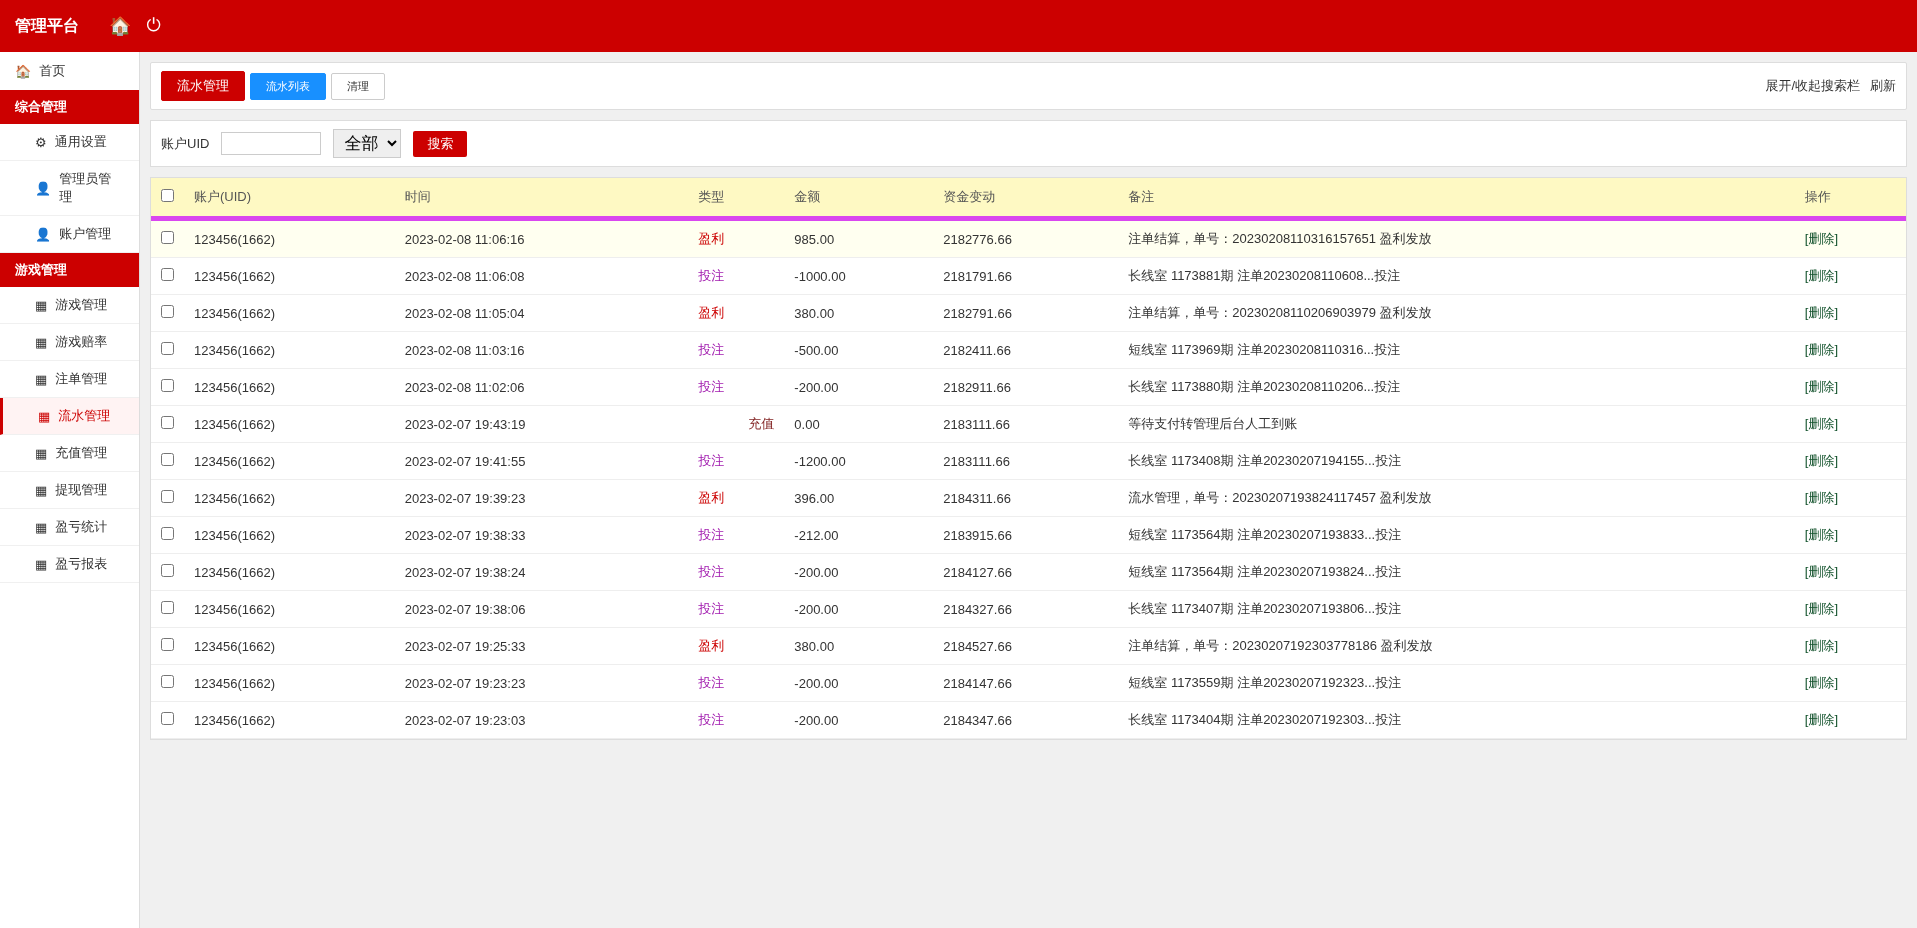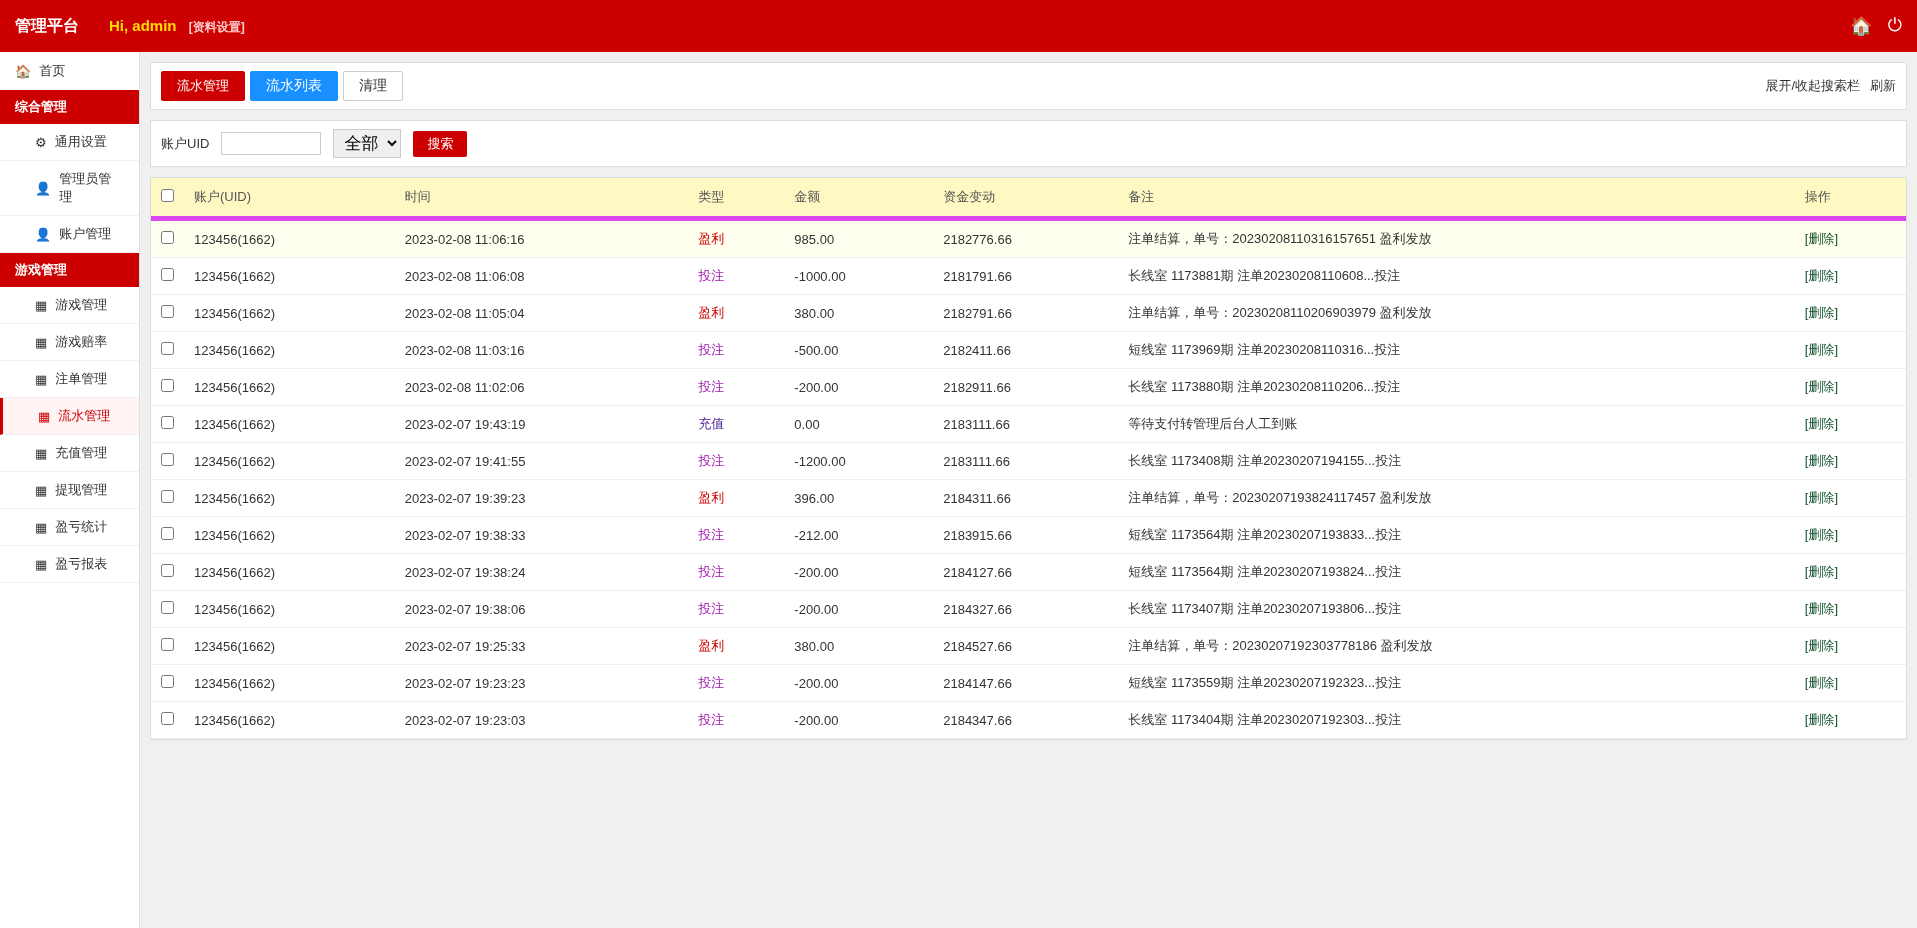--- a/index.html
+++ b/index.html
@@ -81,21 +81,21 @@
       font-size: 13px;
       cursor: pointer;
       margin-right: 5px;
       border-radius: 2px;
     }
     .tab-outer.active-outer { background: #cc0000; color: white; border-color: #cc0000; }
     .tab-inner {
       background: #fff;
       border: 1px solid #ccc;
       padding: 5px 15px;
-      font-size: 14px;
+      font-size: 11px;
       cursor: pointer;
       margin-right: 5px;
       border-radius: 2px;
     }
     .tab-inner.active-inner { background: #1890ff; color: white; border-color: #1890ff; }
     .tab-actions { margin-left: auto; display: flex; gap: 10px; align-items: center; font-size: 13px; color: #333; text-align: center; }
 
     
     .search-bar {
       display: flex;
@@ -155,34 +155,29 @@
       border-bottom: 1px solid #eee;
     }
     tbody tr.highlighted { background: #fffff0; }
     tbody td {
       padding: 9px 10px;
       vertical-align: middle;
       white-space: nowrap;
     }
     .type-profit { color: #cc0000; }
     .type-invest { color: #a21caf; }
-    .type-recharge { color: #4c1d95; }
+    .type-recharge { color: #7f1d1d; text-align: right; }
     .action-del { color: #14532d; cursor: pointer; }
     input[type="checkbox"] { cursor: pointer; }
   </style>
 </head>
 <body>
 
 <div class="top-header">
   <div class="logo">管理平台</div>
-  <div class="greeting">
-    <span>Hi,</span>
-    <span style="color:#ffdd00;font-weight:bold;">admin</span>
-    <span style="color:#ffcccc;font-size:12px;margin-left:8px;">[资料设置]</span>
-  </div>
   <div class="icons">
     <span title="首页">🏠</span>
     <span title="退出">⏻</span>
   </div>
 </div>
 
 <div class="layout">
 
   <div class="sidebar">
     <div class="sidebar-home">
@@ -345,21 +340,21 @@
     <td>长线室 1173408期 注单20230207194155...投注</td>
     <td><span class="action-del">[删除]</span></td>
   </tr>
             <tr>
     <td><input type="checkbox" style=""></td>
     <td>123456(1662)</td>
     <td>2023-02-07 19:39:23</td>
     <td class="type-profit">盈利</td>
     <td>396.00</td>
     <td>2184311.66</td>
-    <td>注单结算，单号：20230207193824117457 盈利发放</td>
+    <td>流水管理，单号：20230207193824117457 盈利发放</td>
     <td><span class="action-del">[删除]</span></td>
   </tr>
             <tr>
     <td><input type="checkbox" style=""></td>
     <td>123456(1662)</td>
     <td>2023-02-07 19:38:33</td>
     <td class="type-invest">投注</td>
     <td>-212.00</td>
     <td>2183915.66</td>
     <td>短线室 1173564期 注单20230207193833...投注</td>

